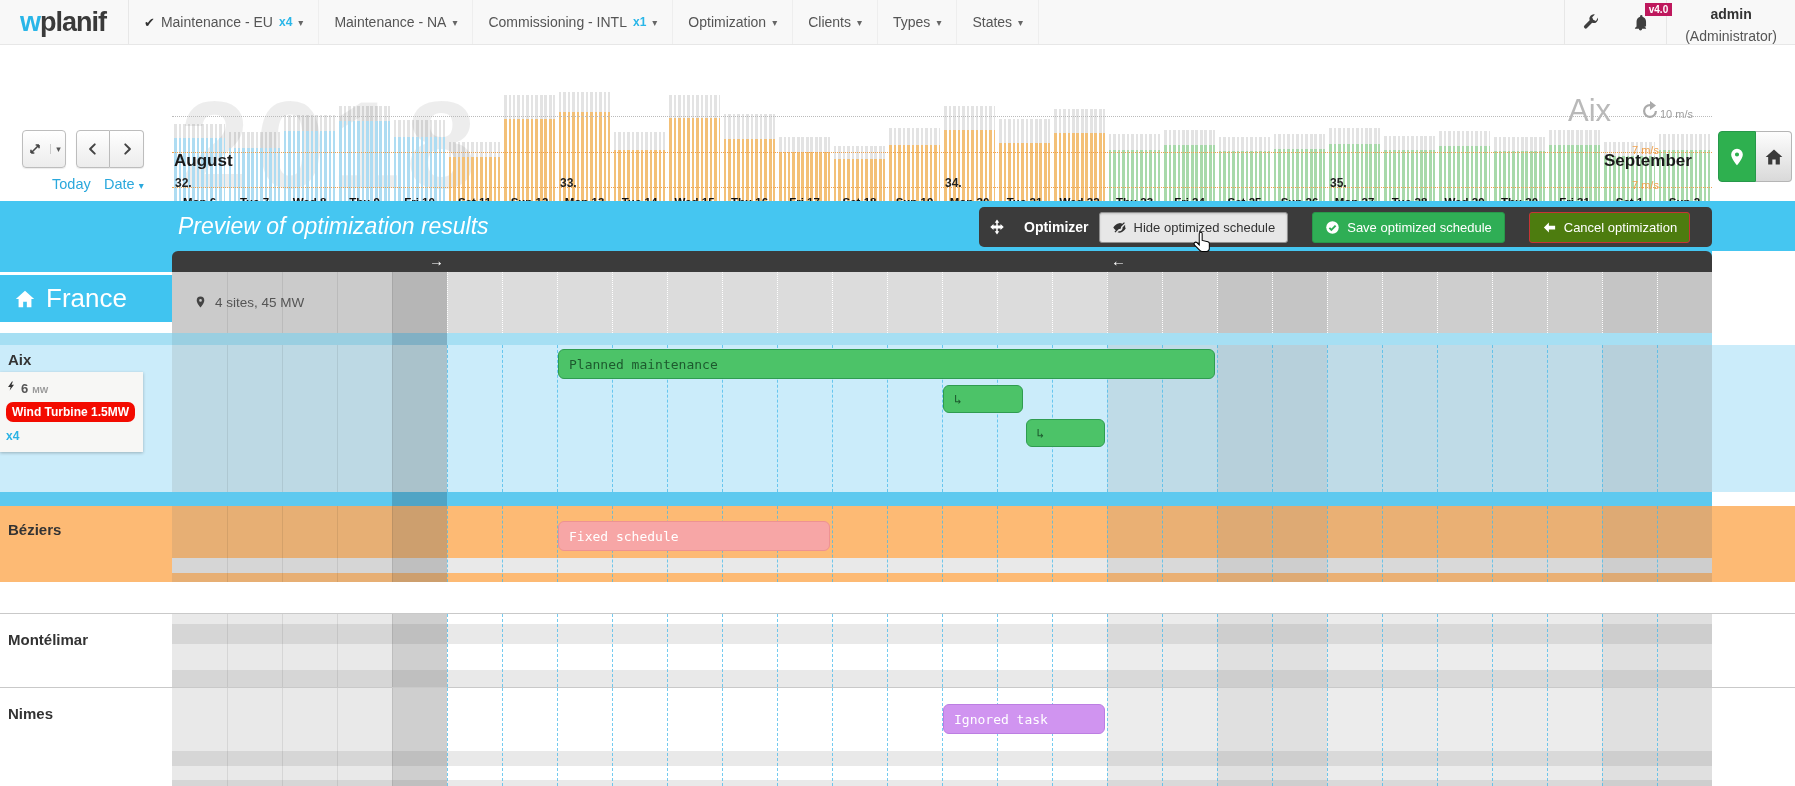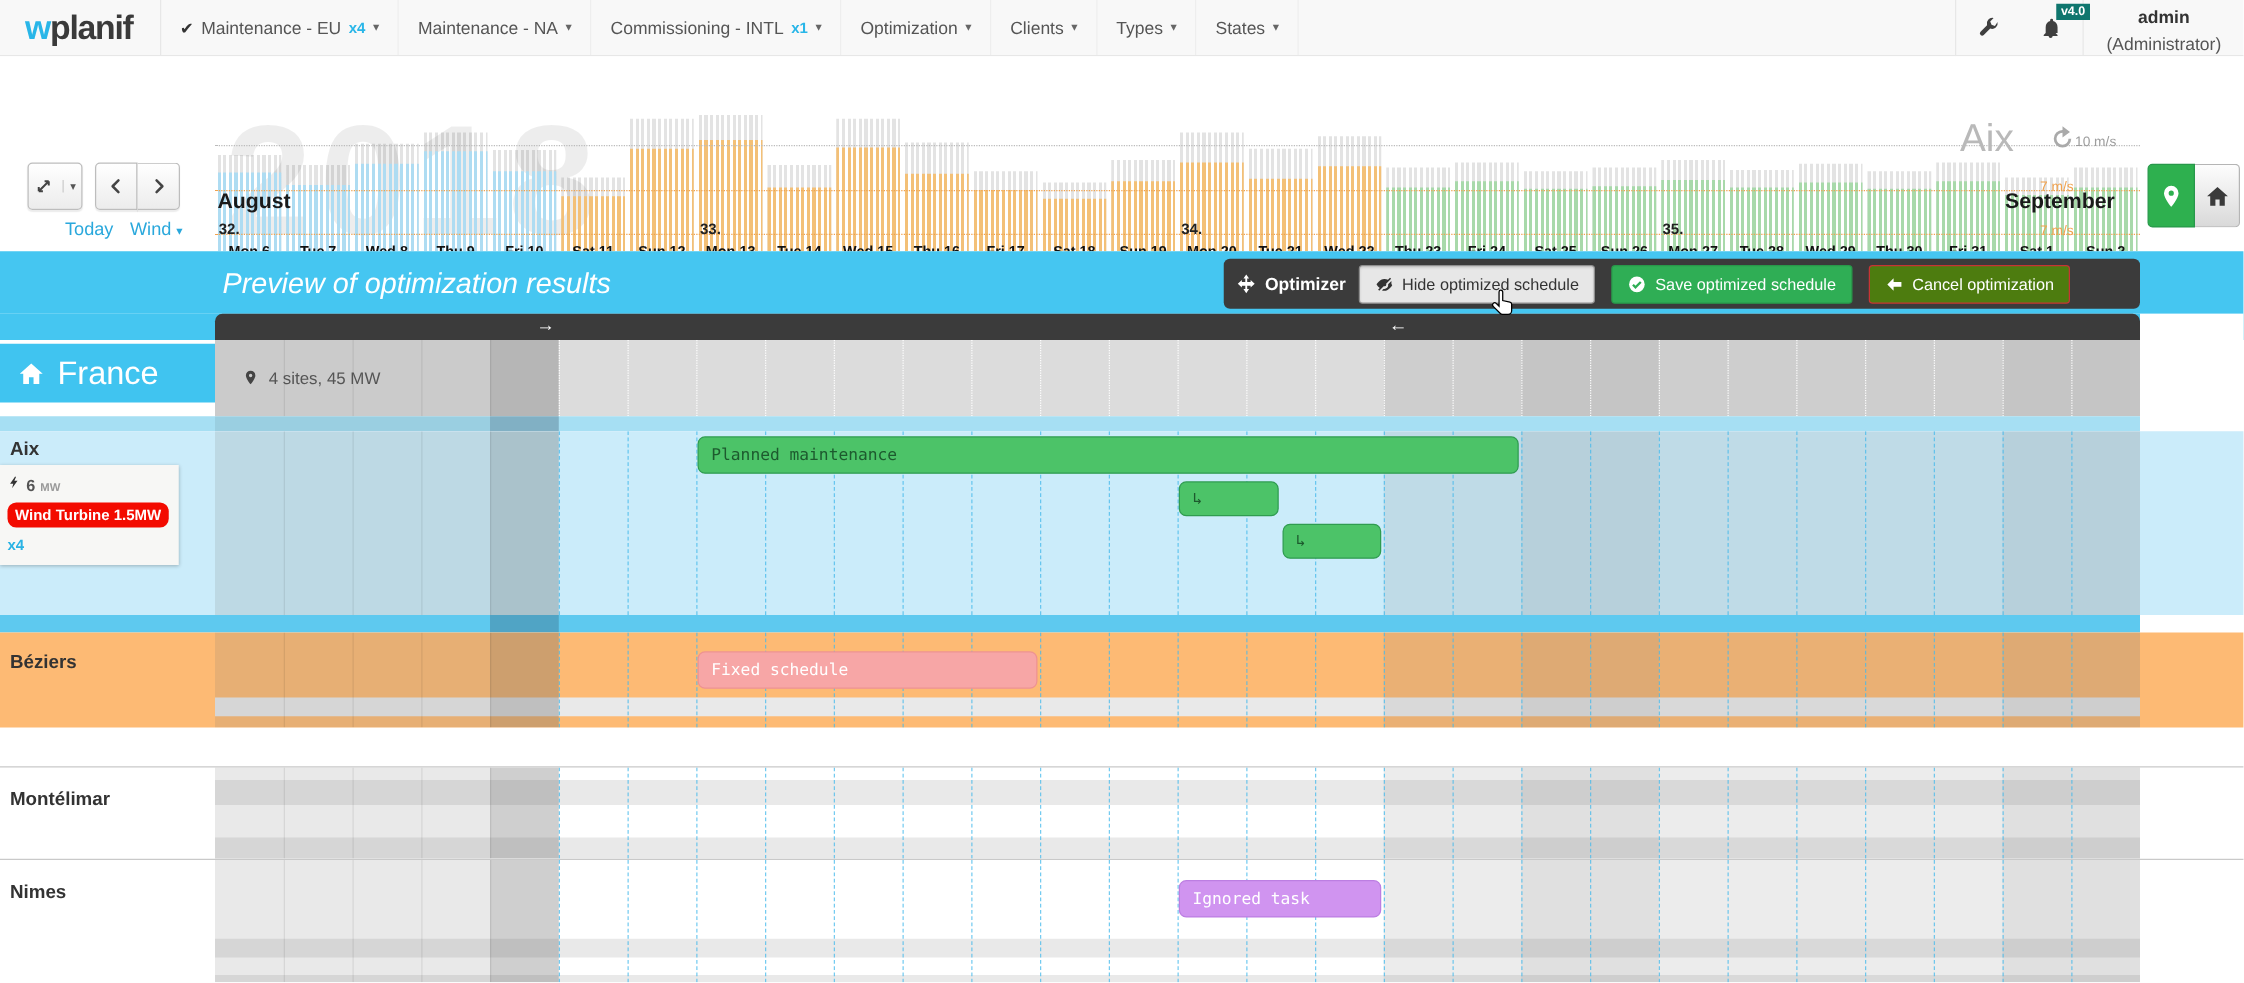--- a/index.html
+++ b/index.html
@@ -12,21 +12,21 @@
   #logo { display:flex; align-items:center; padding:0 22px 0 20px; border-right:1px solid #e7e7e7; font-size:27px; font-weight:bold; letter-spacing:-1px; }
   #logo .w { color:#29b6e8; }
   #logo .rest { color:#3a3a3a; }
   .nav-item { display:flex; align-items:center; gap:6px; padding:0 15px; border-right:1px solid #eee; font-size:14px; color:#555; cursor:pointer; white-space:nowrap; }
   .nav-item .check { color:#333; font-size:13px; }
   .nav-badge { color:#29b6e8; font-weight:bold; font-size:12px; }
   .caret { color:#666; font-size:10px; }
   #nav-right { margin-left:auto; display:flex; align-items:center; }
   .nav-icon-btn { position:relative; padding:0 16px; height:45px; display:flex; align-items:center; cursor:pointer; }
   #nav-right .sep { width:1px; height:45px; background:#e7e7e7; }
-  #version-badge { position:absolute; top:3px; right:-6px; background:#0f766e; color:#fff; font-size:10px; font-weight:bold; padding:1px 4px; }
+  #version-badge { position:absolute; top:3px; right:-6px; background:#be185d; color:#fff; font-size:10px; font-weight:bold; padding:1px 4px; }
   #user-menu { display:flex; align-items:center; gap:6px; padding:0 18px; font-size:14px; color:#555; cursor:pointer;flex-direction:column; }
   #user-menu b { color:#333; }
 
   
   #header { position:absolute; left:0; top:45px; width:1795px; height:156px; background:#fff; overflow:hidden; }
   #watermark { position:absolute; left:180px; top:28px; font-size:125px; font-weight:bold; color:rgba(0,0,0,0.07); letter-spacing:6px; }
   .windday { position:absolute; bottom:0; }
   .hline { position:absolute; height:0; border-top:1px dotted #bbb; }
   .hline.orange { border-top:1px dotted #f0a24e; }
   .axis-label { position:absolute; font-size:11px; }
@@ -38,21 +38,21 @@
   .hbtn { position:absolute; top:85px; height:38px; background:linear-gradient(#ffffff,#ececec); border:1px solid #bdbdbd; border-radius:4px; display:flex; align-items:center; justify-content:center; cursor:pointer; box-shadow:0 1px 1px rgba(0,0,0,0.08); }
   #today-link, #date-link { position:absolute; top:131px; font-size:14.5px; color:#2aa8dc; cursor:pointer; }
   #rightbtns { position:absolute; left:1718px; top:86px; display:flex; }
   #pin-btn { width:38px; height:51px; background:#2eb04f; border:1px solid #27984a; border-radius:4px 0 0 4px; display:flex; align-items:center; justify-content:center; cursor:pointer; }
   #home-btn { width:36px; height:51px; background:linear-gradient(#fdfdfd,#d9d9d9); border:1px solid #b5b5b5; border-left:none; border-radius:0 4px 4px 0; display:flex; align-items:center; justify-content:center; cursor:pointer; }
 
   
   #banner { position:absolute; left:0; top:201px; width:1795px; height:50px; background:#45c6f1; }
   #banner-title { position:absolute; left:178px; top:12px; font-size:23px; font-style:italic; color:#fff; }
   #optbar { position:absolute; left:979px; top:6px; width:733px; height:40px; background:#3b3b3b; border-radius:5px; display:flex; align-items:center; padding:0 10px; gap:10px; }
-  #opt-label { color:#fff; font-size:14px; font-weight:bold; display:flex; align-items:center; gap:7px; }
+  #opt-label { color:#fff; font-size:14px; font-weight:bold; display:flex; align-items:center; gap:19px; }
   .opt-btn { height:31px; border-radius:3px; font-size:13px; display:flex; align-items:center; gap:7px; padding:0 12px; cursor:pointer; white-space:nowrap; }
   .opt-btn.light { background:#e7e7e7; border:1px solid #8f8f8f; color:#333; box-shadow:inset 0 1px 2px rgba(0,0,0,0.15); }
   .opt-btn.green { background:#2fae55; border:1px solid #28984a; color:#fff; }
   .opt-btn.red   { background:#4d7c0f; border:1px solid #c73434; color:#fff; }
 
   
   #horizon-row { position:absolute; left:0; top:251px; width:1795px; height:21px; background:#45c6f1; }
   #horizon-row .white-tail { position:absolute; left:1712px; top:0; width:83px; height:21px; background:#fff; }
   #horizon-strip { position:absolute; left:172px; top:0; width:1540px; height:21px; background:#3b3b3b; border-radius:6px 6px 0 0; }
   #horizon-pill { position:absolute; left:276px; top:2px; width:655px; height:17px; background:#fff; border-radius:9px; text-align:center; font-size:11.5px; color:#222; line-height:17px; }
@@ -281,21 +281,21 @@
       <svg width="14" height="16" viewBox="0 0 24 24">
           <path fill="none" stroke="#444" stroke-width="3.4" stroke-linecap="round" stroke-linejoin="round" d="M15 4l-8 8 8 8"></path>
         </svg>
     </div>
     <div class="hbtn" style="left:110px; width:34px; border-left:none; border-radius:0 4px 4px 0;">
       <svg width="14" height="16" viewBox="0 0 24 24">
           <path fill="none" stroke="#444" stroke-width="3.4" stroke-linecap="round" stroke-linejoin="round" d="M9 4l8 8-8 8"></path>
         </svg>
     </div>
     <div id="today-link" style="left:52px;">Today</div>
-    <div id="date-link" style="left:104px;"><span>Wind</span> <span class="caret" style="color:#2aa8dc;">▾</span></div>
+    <div id="date-link" style="left:104px;"><span>Date</span> <span class="caret" style="color:#2aa8dc;">▾</span></div>
 
     <div id="rightbtns">
       <div id="pin-btn">
         <svg width="20" height="24" viewBox="0 0 24 24">
             <path fill="#fff" d="M12 2a7 7 0 0 0-7 7c0 5 7 13 7 13s7-8 7-13a7 7 0 0 0-7-7zm0 9.5A2.5 2.5 0 1 1 12 6.5a2.5 2.5 0 0 1 0 5z"></path>
           </svg>
       </div>
       <div id="home-btn">
         <svg width="20" height="20" viewBox="0 0 24 24">
             <path fill="#3a3a3a" d="M12 3l10 9h-3v9h-5v-6h-4v6H5v-9H2z"></path>
@@ -306,21 +306,21 @@
 
   <div id="banner">
     <div id="banner-title">Preview of optimization results</div>
     <div id="optbar">
       <div id="opt-label">
         <svg width="16" height="16" viewBox="0 0 32 32">
             <path fill="#fff" d="M16 1l4.5 6.5h-3V13h5.5V10l6.5 6-6.5 6v-3H17.5v5.5h3L16 31l-4.5-6.5h3V19H9v3l-6.5-6L9 10v3h5.5V7.5h-3z"></path>
           </svg>
         <span>Optimizer</span>
       </div>
-      <div id="opt-buttons" style="display:flex; gap:13px;">
+      <div id="opt-buttons" style="display:flex; gap:24px;">
           <div class="opt-btn light">
             <span style="display: flex;">
               <svg width="15" height="15" viewBox="0 0 24 24">
                 <path fill="#333" d="M12 5C6 5 2 12 2 12a18 18 0 0 0 4.1 4.5L4 18.6l1.4 1.4L20.6 4.8 19.2 3.4l-2.6 2.6A10.6 10.6 0 0 0 12 5zm9 2.6l-4.2 4.2a5 5 0 0 1-6 6l-1.9 1.9c1 .3 2 .5 3.1.5 6 0 10-7.2 10-7.2a18.5 18.5 0 0 0-1-1.6z"></path>
                 <circle fill="#333" cx="12" cy="12" r="2.4"></circle>
               </svg>
             </span>
             <span>Hide optimized schedule</span>
           </div>
           <div class="opt-btn green">

